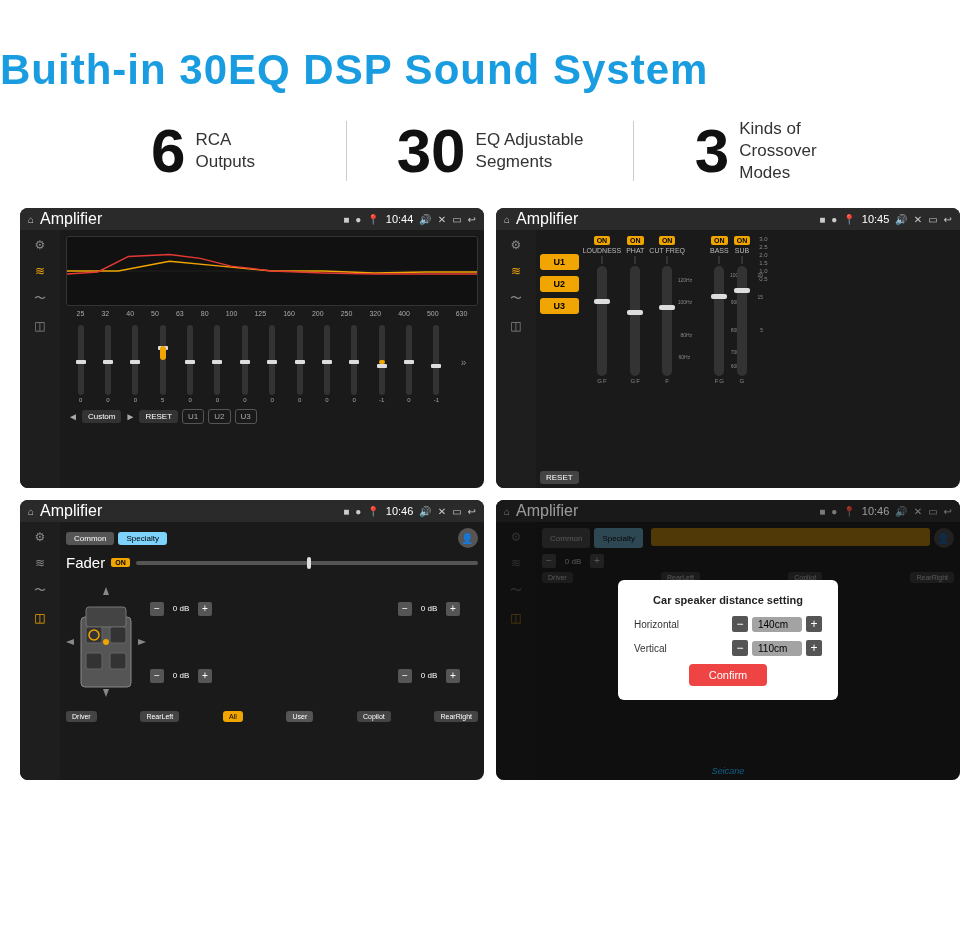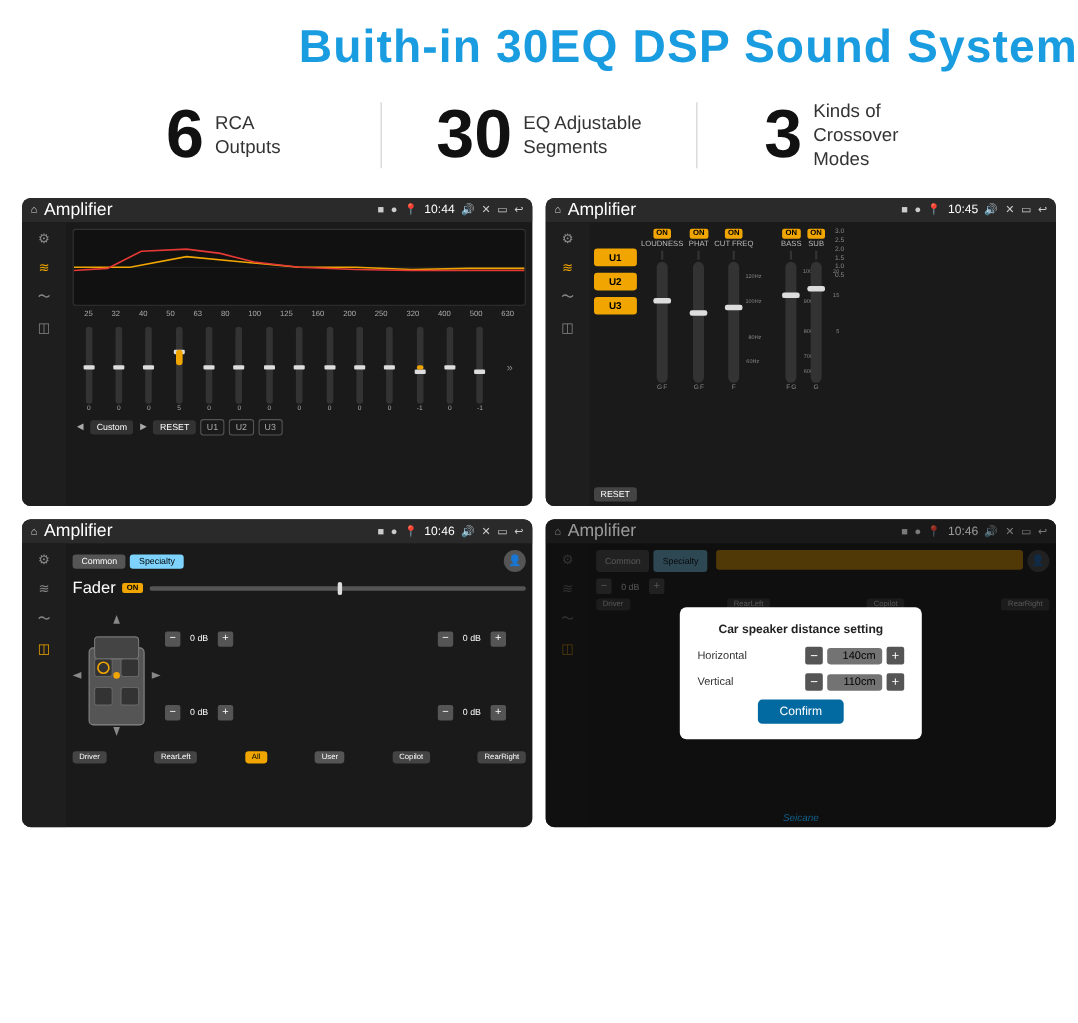--- a/index.html
+++ b/index.html
@@ -6,22 +6,23 @@
     body {
       width: 980px;
       height: 930px;
       background: #ffffff;
       font-family: Arial, sans-serif;
       overflow: hidden;
     }
 
     
     .header {
-      text-align: right;
+      text-align: left;
       padding: 18px 0 10px;
+      margin-top: 28px;
     }
     .header h1 {
       font-size: 42px;
       font-weight: 900;
       color: #1a9de0;
       letter-spacing: 1px;
     }
 
     
     .stats-row {
@@ -380,29 +381,29 @@
       border: none;
       width: 16px;
       height: 16px;
       border-radius: 2px;
       font-size: 12px;
       line-height: 16px;
       text-align: center;
       cursor: pointer;
     }
     .dialog-val {
-      background: #737373;
+      background: #a3a3a3;
       border-radius: 3px;
       padding: 2px 6px;
       font-size: 10px;
       min-width: 50px;
-      text-align: right;
+      text-align: left;
     }
     .dialog-confirm-btn {
-      background: #0369a1;
+      background: #ef4444;
       color: #fff;
       border: none;
       border-radius: 4px;
       padding: 5px 20px;
       font-size: 11px;
       cursor: pointer;
       display: block;
       margin: 8px auto 0;
     }
 

